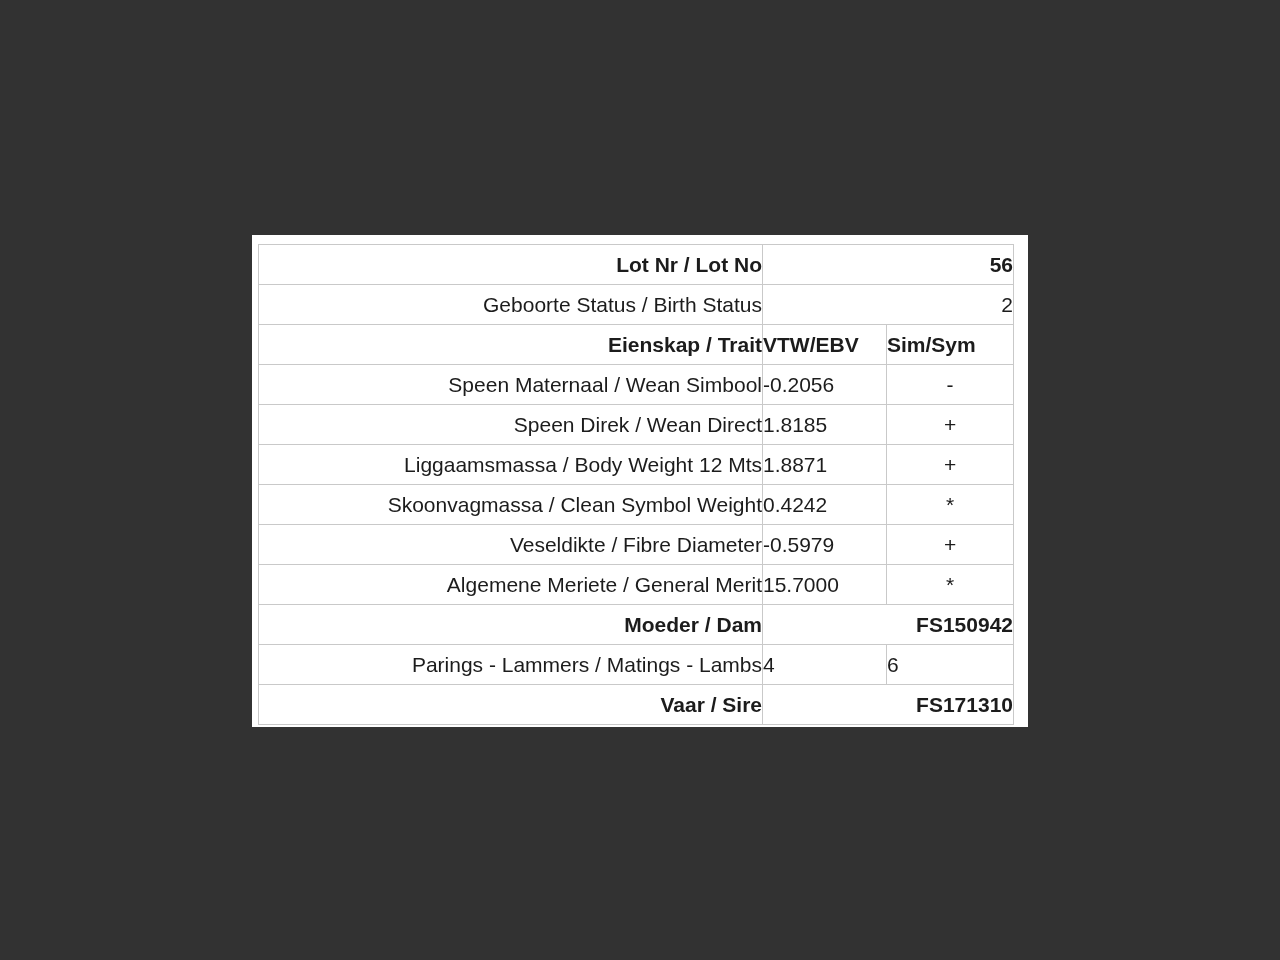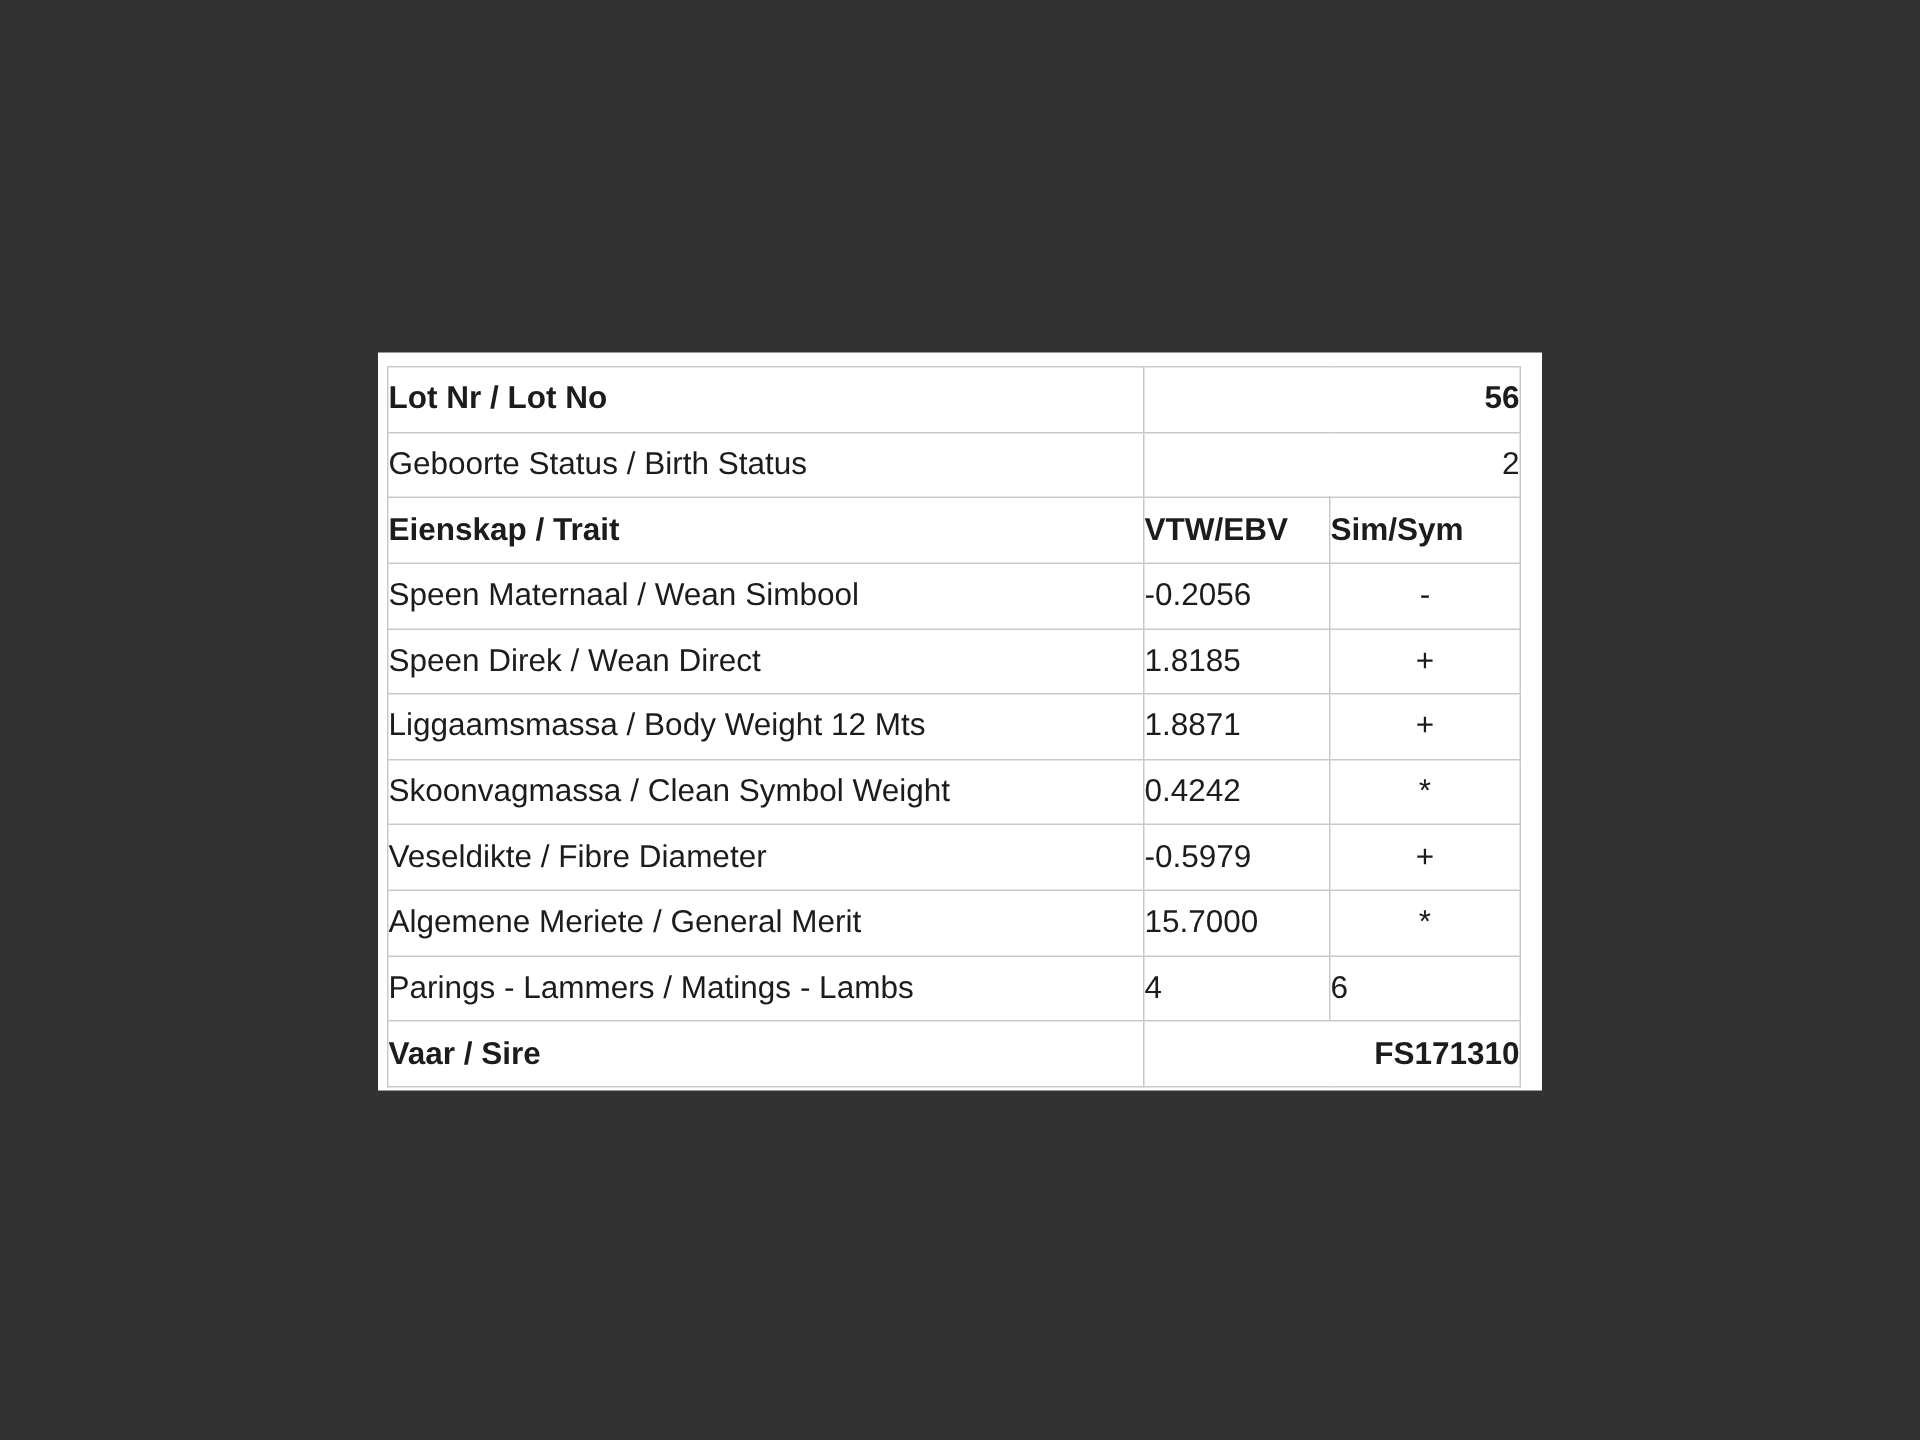--- a/index.html
+++ b/index.html
@@ -33,21 +33,21 @@
   table.ramtable td {
     border: 1px solid #c9c9c9;
     padding: 0;
     vertical-align: middle;
     white-space: nowrap;
     overflow: hidden;
   }
   col.c1 { width: 504px; }
   col.c2 { width: 124px; }
   col.c3 { width: 127px; }
-  td.label { text-align: left; padding-left: 8px; }
+  td.label { text-align: right; padding-left: 8px; }
   td.merged { text-align: right; }
   td.ebv { text-align: left; padding-right: 10px; }
   td.sym { text-align: center; }
   td.center { }
   tr.bold td { font-weight: bold; }
 </style>
 </head>
 <body>
 
 <div class="stage">
@@ -107,20 +107,24 @@
         <td class="ebv">-0.5979</td>
         <td class="sym">+</td>
       </tr>
 
       <tr>
         <td class="label">Algemene Meriete / General Merit</td>
         <td class="ebv">15.7000</td>
         <td class="sym">*</td>
       </tr>
 
+      <tr class="bold">
+        <td class="label">Moeder / Dam</td>
+        <td class="merged" colspan="2">FS150942</td>
+      </tr>
 
       <tr>
         <td class="label">Parings - Lammers  / Matings - Lambs</td>
         <td class="center">4</td>
         <td class="center">6</td>
       </tr>
 
       <tr class="bold">
         <td class="label">Vaar / Sire</td>
         <td class="merged" colspan="2">FS171310</td>

